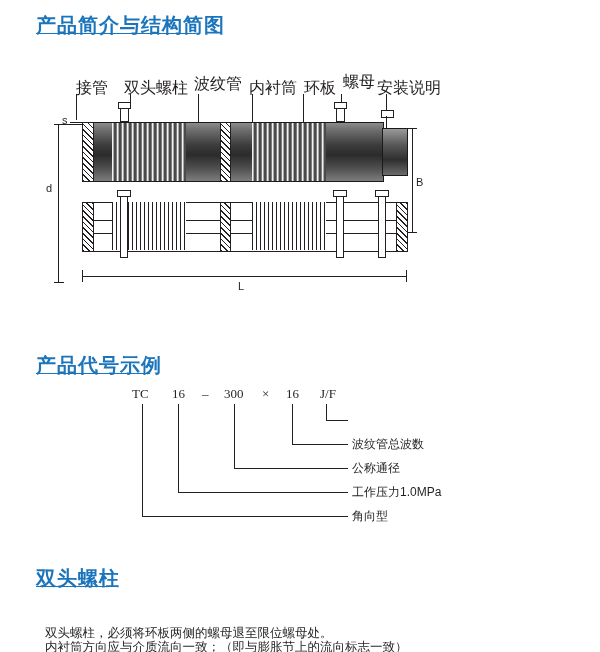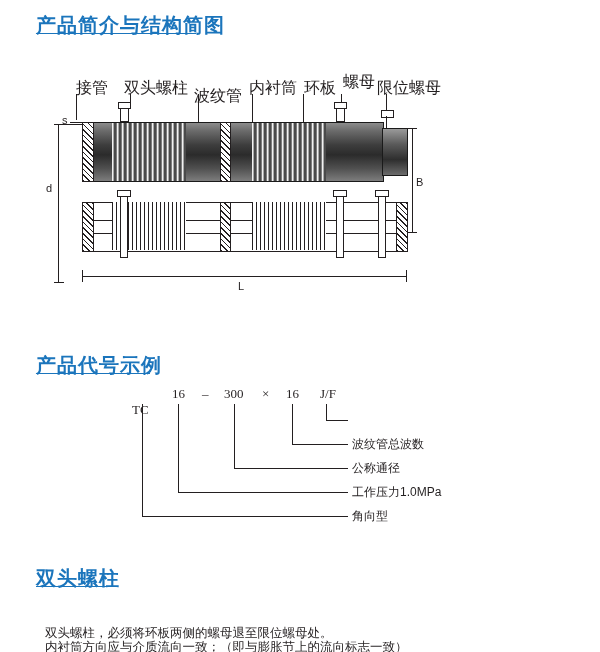--- a/index.html
+++ b/index.html
@@ -185,25 +185,25 @@
 </head>
 <body>
 
 <div class="section-title" style="left:36px; top:12px;">产品简介与结构简图</div>
 <div class="title-underline" style="left:36px; top:33px; width:160px;"></div>
 
 <div id="drawing">
 
   <div class="lbl" style="left:4px; top:8px;">接管</div>
   <div class="lbl" style="left:52px; top:8px;">双头螺柱</div>
-  <div class="lbl" style="left:122px; top:16px;">波纹管</div>
+  <div class="lbl" style="left:122px; top:4px;">波纹管</div>
   <div class="lbl" style="left:177px; top:8px;">内衬筒</div>
   <div class="lbl" style="left:232px; top:8px;">环板</div>
   <div class="lbl" style="left:271px; top:2px;">螺母</div>
-  <div class="lbl" style="left:305px; top:8px;">限位螺母</div>
+  <div class="lbl" style="left:305px; top:8px;">安装说明</div>
 
   <div class="leader" style="left:16px;  top:24px; height:26px;"></div>
   <div class="leader" style="left:70px;  top:24px; height:14px;"></div>
   <div class="leader" style="left:138px; top:24px; height:28px;"></div>
   <div class="leader" style="left:192px; top:24px; height:48px;"></div>
   <div class="leader" style="left:243px; top:24px; height:28px;"></div>
   <div class="leader" style="left:281px; top:24px; height:14px;"></div>
   <div class="leader" style="left:326px; top:24px; height:30px;"></div>
 
   <div class="hline" style="left:150px; top:72px; width:42px;"></div>
@@ -256,21 +256,21 @@
   <div class="vline" style="left:22px; top:200px; height:12px;"></div>
   <div class="vline" style="left:346px; top:200px; height:12px;"></div>
   <div class="dim-text" style="left:178px; top:210px;">L</div>
 </div>
 
 <div class="section-title" style="left:36px; top:352px;">产品代号示例</div>
 <div class="title-underline" style="left:36px; top:373px; width:114px;"></div>
 
 <div id="code">
 
-  <div class="code-tok" style="left:12px;  top:24px;">TC</div>
+  <div class="code-tok" style="left:12px;  top:8px;">TC</div>
   <div class="code-tok" style="left:52px;  top:8px;">16</div>
   <div class="code-tok" style="left:82px;  top:8px;">–</div>
   <div class="code-tok" style="left:104px; top:8px;">300</div>
   <div class="code-tok" style="left:142px; top:8px;">×</div>
   <div class="code-tok" style="left:166px; top:8px;">16</div>
   <div class="code-tok" style="left:200px; top:8px;">J/F</div>
 
   <div class="vline" style="left:22px;  top:26px; height:112px;"></div>
   <div class="vline" style="left:58px;  top:26px; height:88px;"></div>
   <div class="vline" style="left:114px; top:26px; height:64px;"></div>

